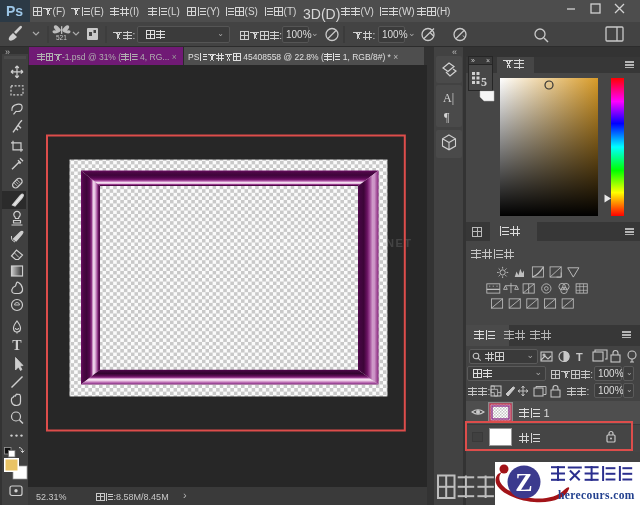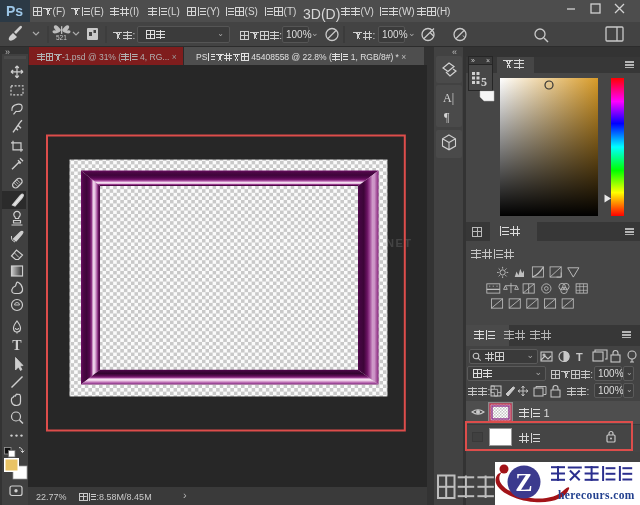--- a/index.html
+++ b/index.html
@@ -157,22 +157,22 @@
     <rect x="8" y="432" width="12" height="9.5" rx="2" stroke="#cfcfcf" fill="none" stroke-width="1.2"></rect>
     <circle cx="14" cy="436.7" r="1.7" fill="#cfcfcf"></circle>
     <defs>
       <linearGradient id="gtool" x1="0" y1="0" x2="1" y2="0">
         <stop offset="0" stop-color="#ccc"></stop>
         <stop offset="1" stop-color="#2e2e2e"></stop>
       </linearGradient>
     </defs>
   </svg>
 <div class="abs" style="left:28px;top:47px;width:399px;height:18px;background:#333"></div>
-<div class="abs" style="left:29px;top:47px;width:155px;height:18px;background:#7f1d1d;border-right:1px solid #2a2a2a;color:#b0b0b0;font-size:8.5px;padding:5px 2px 0 8px;overflow:hidden;white-space:nowrap"><i class="cj g0"></i><i class="cj g1"></i><i class="cj g4"></i>-1.psd @ 31% (<i class="cj g0"></i><i class="cj g3"></i> 4, RG... <span style="color:#999">×</span></div>
-<div class="abs" style="left:184px;top:47px;width:240px;height:18px;background:#4e4e4e;color:#e0e0e0;font-size:8.5px;padding:5px 2px 0 12px;overflow:hidden;white-space:nowrap">PS<i class="cj g3"></i><i class="cj g4"></i><i class="cj g2"></i><i class="cj g4"></i><i class="cj g1"></i> 45408558 @ 22.8% (<i class="cj g0"></i><i class="cj g3"></i> 1, RGB/8#) * <span style="color:#bbb">×</span></div>
+<div class="abs" style="left:29px;top:47px;width:155px;height:18px;background:#701a75;border-right:1px solid #2a2a2a;color:#b0b0b0;font-size:8.5px;padding:5px 2px 0 8px;overflow:hidden;white-space:nowrap"><i class="cj g0"></i><i class="cj g1"></i><i class="cj g4"></i>-1.psd @ 31% (<i class="cj g0"></i><i class="cj g3"></i> 4, RG... <span style="color:#999">×</span></div>
+<div class="abs" style="left:184px;top:47px;width:240px;height:18px;background:#4e4e4e;color:#e0e0e0;font-size:8.5px;padding:5px 2px 0 4px;overflow:hidden;white-space:nowrap">PS<i class="cj g3"></i><i class="cj g4"></i><i class="cj g2"></i><i class="cj g4"></i><i class="cj g1"></i> 45408558 @ 22.8% (<i class="cj g0"></i><i class="cj g3"></i> 1, RGB/8#) * <span style="color:#bbb">×</span></div>
 <svg class="abs" style="left:28px;top:65px" width="399" height="422" viewBox="0 0 399 422">
 <defs>
 <pattern id="chk" width="7.1" height="7.1" patternUnits="userSpaceOnUse">
 <rect width="7.1" height="7.1" fill="#fbfbfb"></rect>
 <rect width="3.55" height="3.55" fill="#c9c9c9"></rect>
         <rect x="3.55" y="3.55" width="3.55" height="3.55" fill="#c9c9c9"></rect>
 </pattern>
 <linearGradient id="gT" x1="0" y1="0" x2="0" y2="1">
 <stop offset="0" stop-color="#6b0e63"></stop>
         <stop offset="0.12" stop-color="#4d0746"></stop>
@@ -228,22 +228,22 @@
 <rect x="41" y="94" width="319" height="238" fill="#161616"></rect>
 <rect x="41.5" y="94.5" width="318" height="237" fill="url(#chk)"></rect>
 <text x="230" y="182" font-size="11" font-weight="bold" fill="#ffffff" opacity="0.13" font-family="Liberation Sans" letter-spacing="1.5">WWW.HERECOURS.NET</text>
 <polygon points="53,105.5 350.6,105.5 330,121 72,121" fill="url(#gT)"></polygon>
 <polygon points="53,105.5 72,121 72,304.7 53,319.5" fill="url(#gL)"></polygon>
 <polygon points="53,319.5 72,304.7 330,304.7 350.6,319.5" fill="url(#gB)"></polygon>
 <polygon points="350.6,105.5 350.6,319.5 330,304.7 330,121" fill="url(#gR)"></polygon>
 <rect x="19" y="70.5" width="357.8" height="295" fill="none" stroke="#dd4d4b" stroke-width="2"></rect>
 </svg>
 <div class="abs" style="left:28px;top:487px;width:399px;height:18px;background:#3a3a3a"></div>
-<div class="t" style="left:36px;top:492px;font-size:9px;color:#c9c9c9">22.77%</div>
-<div class="t" style="left:79px;top:492px;font-size:9px;color:#c9c9c9"><i class="cj g1"></i><i class="cj g3"></i>:8.58M/8.45M</div>
+<div class="t" style="left:36px;top:492px;font-size:9px;color:#c9c9c9">52.31%</div>
+<div class="t" style="left:96px;top:492px;font-size:9px;color:#c9c9c9"><i class="cj g1"></i><i class="cj g3"></i>:8.58M/8.45M</div>
 <div class="t" style="left:183px;top:489px;font-size:11px;color:#b5b5b5">›</div>
 <div class="abs" style="left:434px;top:47px;width:30px;height:458px;background:#424242;border-right:1px solid #333"></div>
 <div class="t" style="left:452px;top:47px;font-size:9px;color:#bbb">«</div>
 <div class="t" style="left:626px;top:47px;font-size:9px;color:#bbb">»</div>
 <svg class="abs" style="left:434px;top:56px" width="30" height="142" viewBox="0 0 30 142">
 <rect x="2" y="0" width="26" height="27" rx="2" fill="#4a4a4a"></rect>
 <g stroke="#d2d2d2" fill="none" stroke-width="1.2">
 <path d="M9 12 l6 -5 5 3.5 -6 5 z"></path>
       <path d="M12 16 l4 4 6 -5 -3 -2"></path>
 </g>

